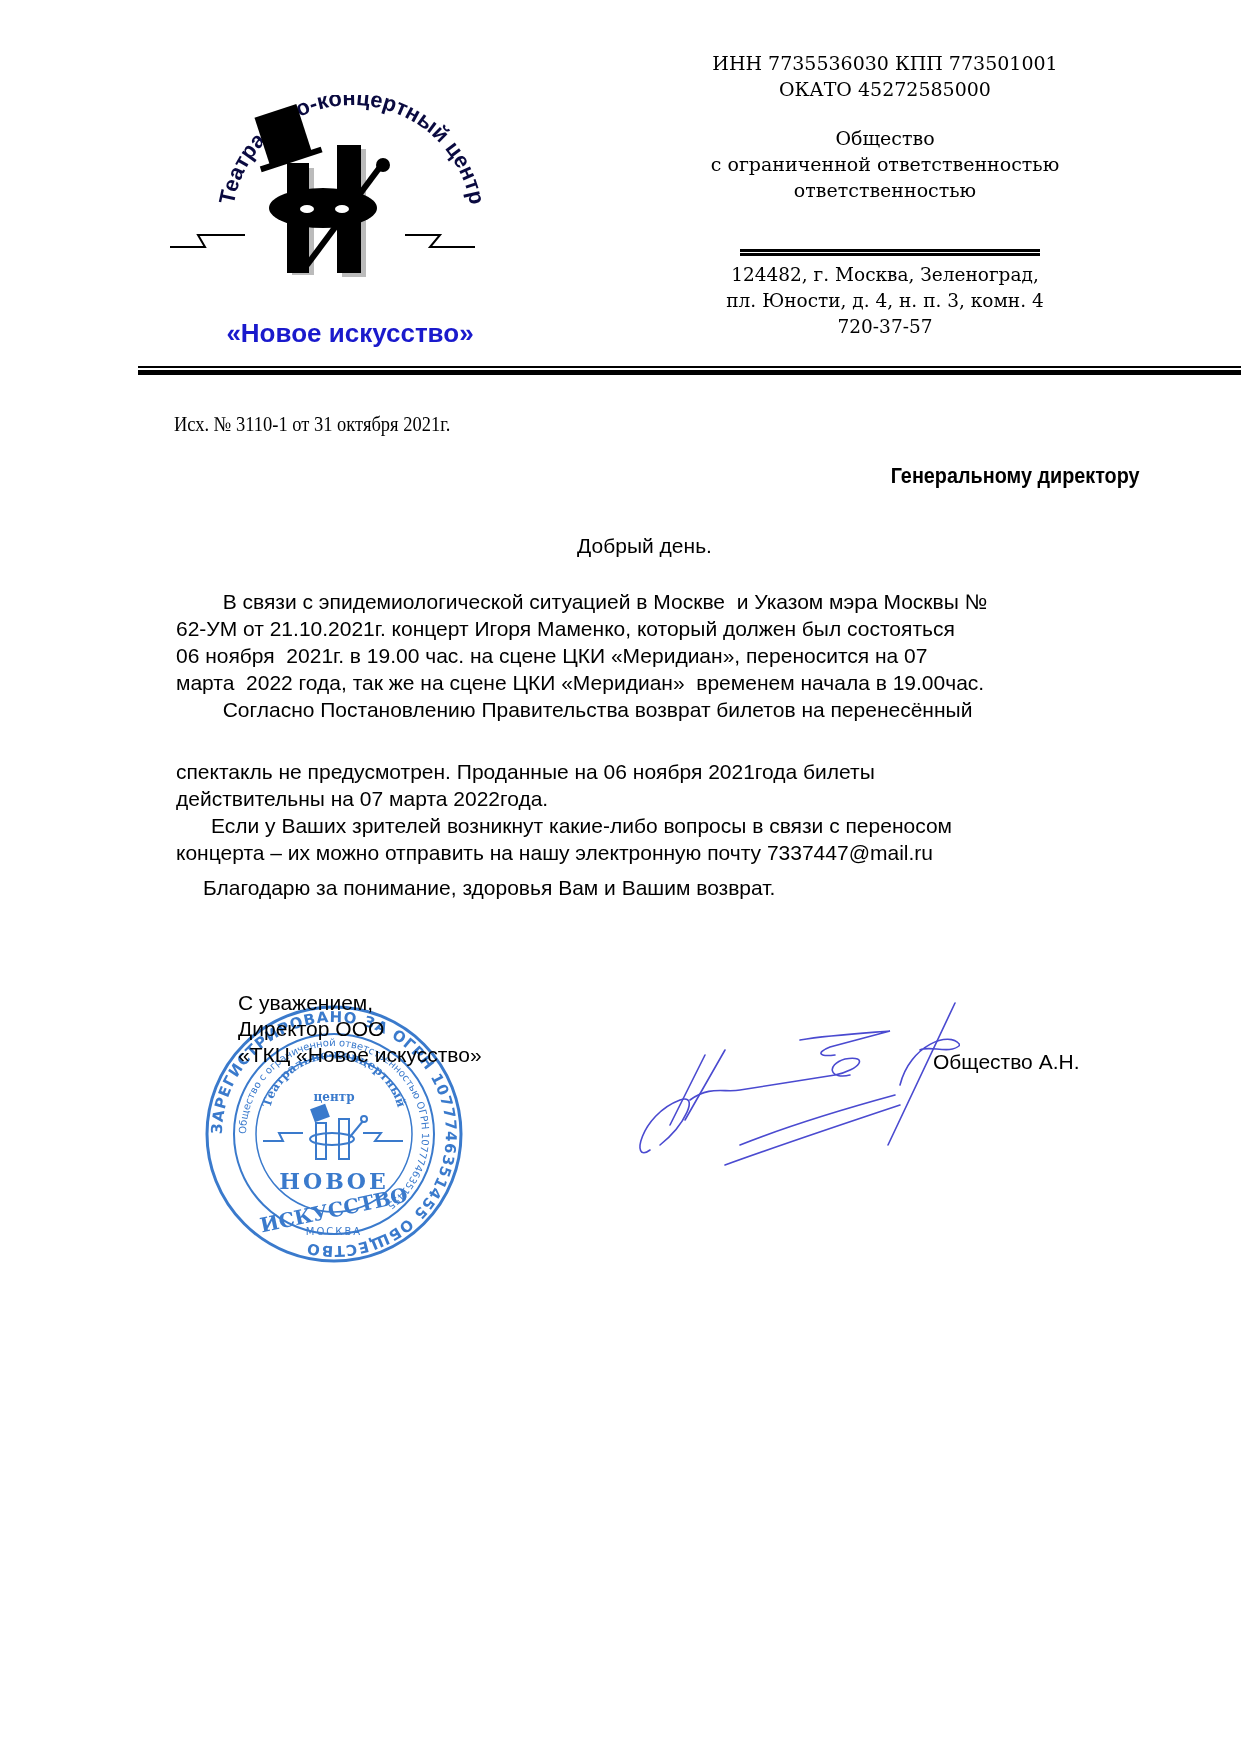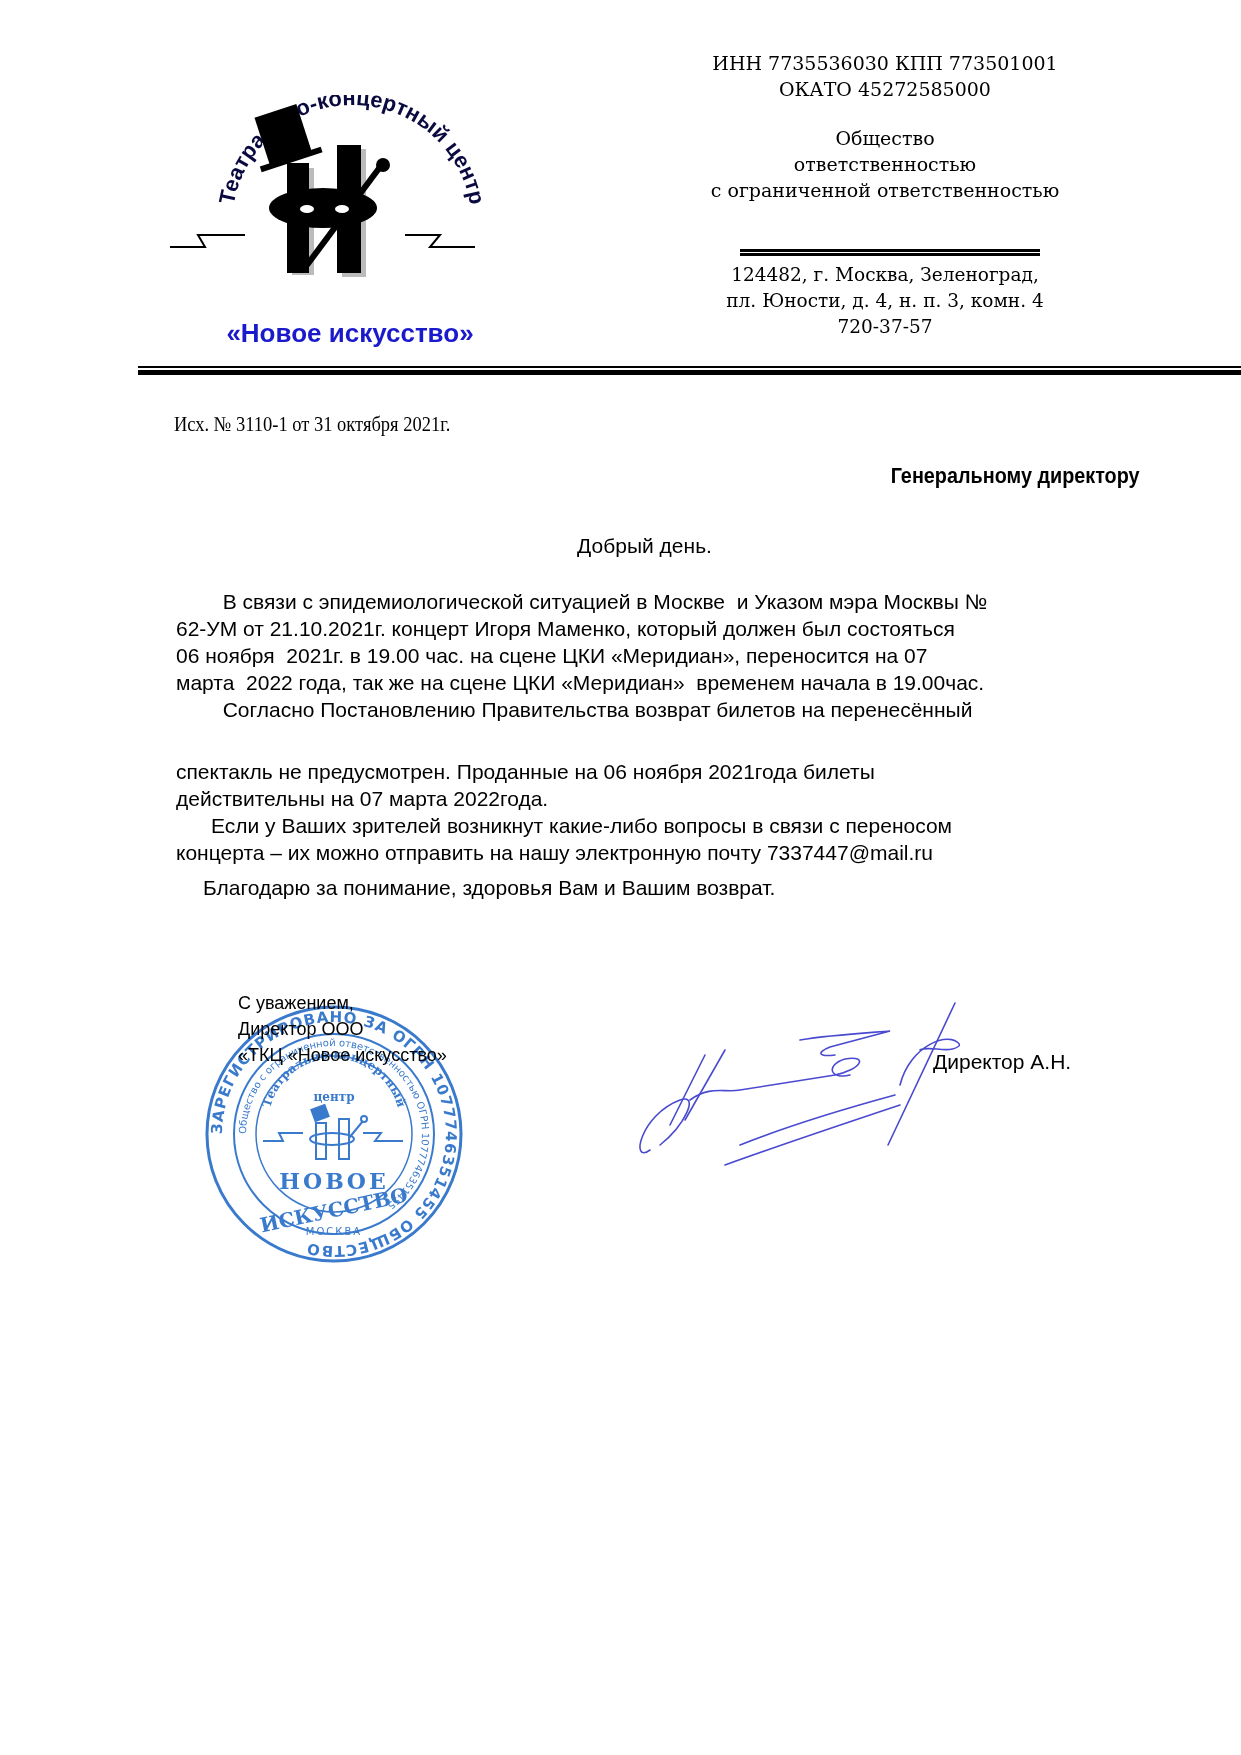--- a/index.html
+++ b/index.html
@@ -35,21 +35,21 @@
   #body { position: absolute; left: 176px; top: 588px; width: 980px;
     font-family: "Liberation Sans", sans-serif; font-size: 21px; line-height: 27px; }
   #body .line { white-space: nowrap; }
 
   #thanks { position: absolute; left: 203px; top: 876px; font-family: "Liberation Sans", sans-serif; font-size: 21px; white-space: nowrap; }
 
   
   #stamp { position: absolute; left: 203px; top: 1003px; width: 262px; height: 262px; opacity: 0.92; }
 
   #sign-block { position: absolute; left: 238px; top: 990px; font-family: "Liberation Sans", sans-serif;
-    font-size: 18px; line-height: 26px; white-space: nowrap; }
+    font-size: 21px; line-height: 26px; white-space: nowrap; }
 
   #signature { position: absolute; left: 630px; top: 975px; width: 330px; height: 200px; }
   #signer { position: absolute; left: 933px; top: 1050px; font-family: "Liberation Sans", sans-serif; font-size: 21px; white-space: nowrap; }
 </style>
 </head>
 <body>
 
 <svg id="logo" viewBox="0 0 370 270">
   <defs>
     <path id="arc-path" d="M 62 130 A 120 120 0 0 1 302 130"></path>
@@ -78,22 +78,22 @@
   <ellipse cx="137" cy="114" rx="7" ry="4" fill="#fff"></ellipse>
   <ellipse cx="172" cy="114" rx="7" ry="4" fill="#fff"></ellipse>
 </svg>
 <div id="logo-name">«Новое искусство»</div>
 
 <div id="req">
   <div>ИНН 7735536030  КПП 773501001</div>
   <div>ОКАТО 45272585000</div>
   <div class="gap"></div>
   <div>Общество</div>
+  <div>с ограниченной ответственностью</div>
   <div>ответственностью</div>
-  <div>с ограниченной ответственностью</div>
 </div>
 <div id="req-rule"></div>
 <div id="addr">
   <div>124482, г. Москва, Зеленоград,</div>
   <div>пл. Юности, д. 4, н. п. 3, комн. 4</div>
   <div>720-37-57</div>
 </div>
 
 <div id="main-rule"></div>
 
@@ -163,13 +163,13 @@
     <path d="M 20 175 C 0 190, 10 140, 50 125 C 70 118, 55 150, 30 170"></path>
     <path d="M 40 150 L 75 80 M 55 145 L 95 75"></path>
     <path d="M 60 125 C 80 110, 95 118, 110 115 C 140 110, 175 105, 205 100 C 230 95, 240 80, 215 84 C 195 90, 200 105, 220 100"></path>
     <path d="M 170 65 C 200 60, 235 58, 260 56 L 200 72 C 185 78, 190 82, 205 80"></path>
     <path d="M 95 190 C 150 170, 210 150, 270 130"></path>
     <path d="M 110 170 C 160 150, 210 135, 265 120"></path>
     <path d="M 258 170 L 325 28"></path>
     <path d="M 270 110 C 280 70, 320 55, 330 70 C 320 80, 300 70, 290 75"></path>
   </g>
 </svg>
-<div id="signer">Директор А.Н.</div>
+<div id="signer">Общество А.Н.</div>
 
 </body></html>

